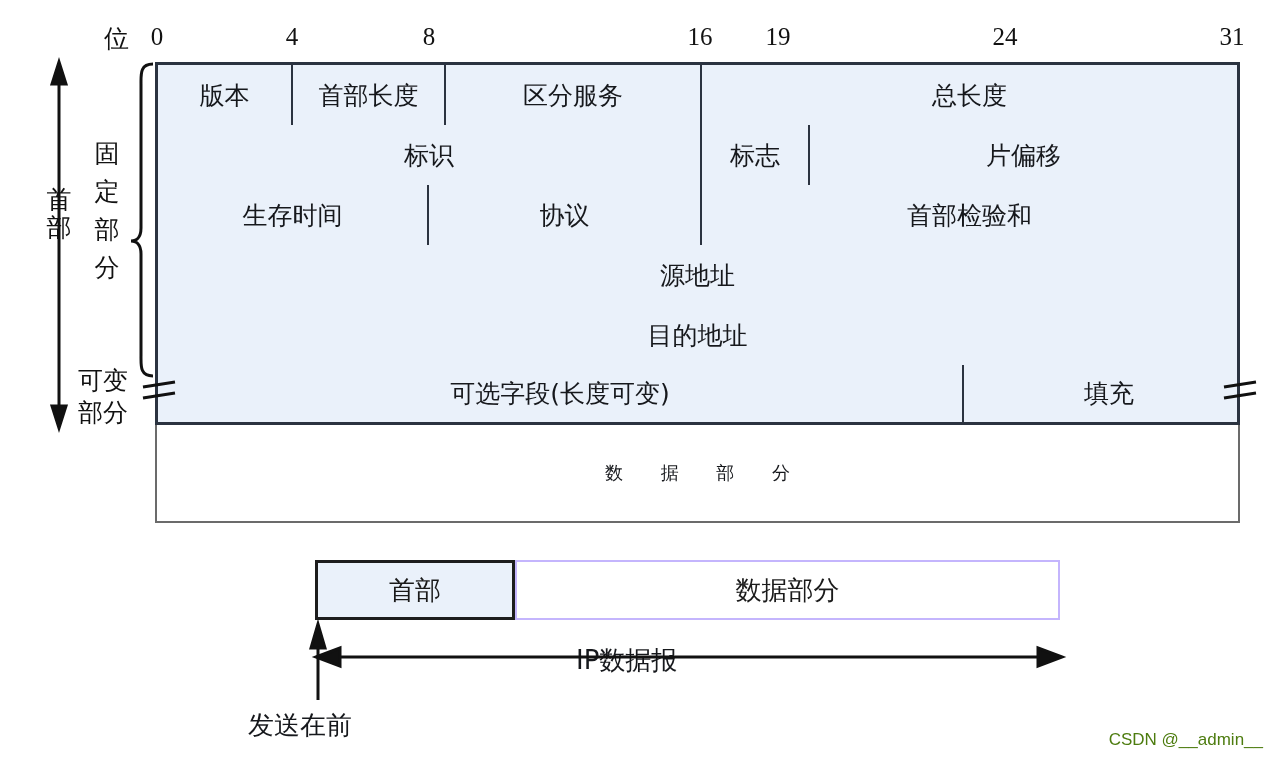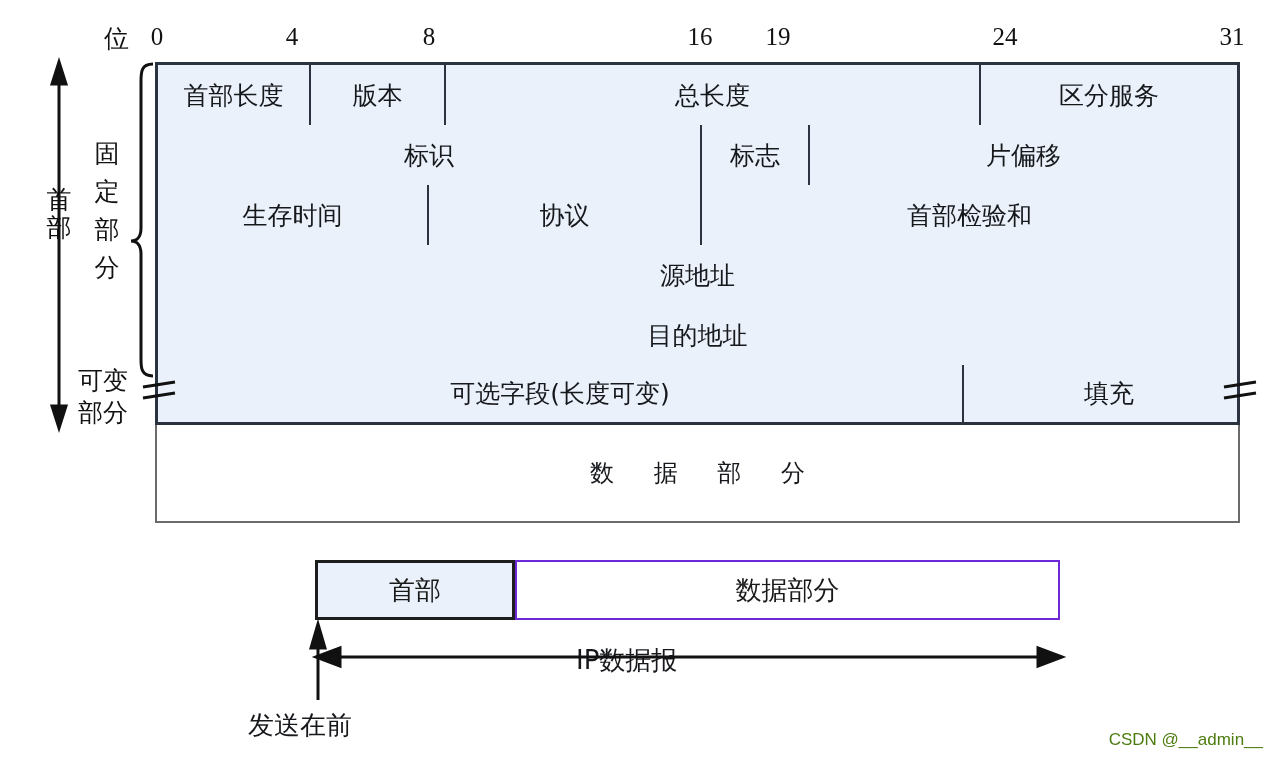--- a/index.html
+++ b/index.html
@@ -63,21 +63,21 @@
   #databox{
     position:absolute;left:155px;top:425px;
     width:1085px;height:98px;
     border:2px solid #6b6b6b;
     border-top:none;
     box-sizing:border-box;
     background:#ffffff;
     display:flex;align-items:center;justify-content:center;
   }
   #databox .txt{
-    font-size:24px;letter-spacing:16px;
+    font-size:18px;letter-spacing:16px;
     font-family:"DejaVu Sans",sans-serif;
     text-indent:16px;
     color:#16181c;
   }
 
   
   .vert-label{
     position:absolute;
     font-size:25px;line-height:30px;
     font-family:"DejaVu Sans",sans-serif;
@@ -104,21 +104,21 @@
   #bot-head{
     position:absolute;left:0;top:0;width:200px;height:60px;
     border:3px solid #1d1d1d;
     box-sizing:border-box;
     background:#eaf1fa;
     display:flex;align-items:center;justify-content:center;
     font-size:26px;font-family:"DejaVu Sans",sans-serif;
   }
   #bot-data{
     position:absolute;left:200px;top:0;width:545px;height:60px;
-    border:2px solid #6d28d9;
+    border:2px solid #c4b5fd;
     box-sizing:border-box;
     background:#ffffff;
     display:flex;align-items:center;justify-content:center;
     font-size:26px;font-family:"DejaVu Sans",sans-serif;
   }
   #ipdg-label{
     position:absolute;left:566px;top:643px;
     background:#fff;padding:0 10px;
     font-size:26px;
     font-family:"DejaVu Sans",sans-serif;
@@ -154,24 +154,24 @@
   <span class="bit-label c" style="left:292px;">4</span>
   <span class="bit-label c" style="left:429px;">8</span>
   <span class="bit-label c" style="left:700px;">16</span>
   <span class="bit-label c" style="left:778px;">19</span>
   <span class="bit-label c" style="left:1005px;">24</span>
   <span class="bit-label c" style="left:1232px;text-align:center;">31</span>
 
   <div id="hdr">
 
     <div class="hrow" style="top:0;height:60px;">
+      <div class="hcell" style="width:135px;">版本</div>
       <div class="hcell" style="width:153px;">首部长度</div>
-      <div class="hcell" style="width:135px;">版本</div>
+      <div class="hcell" style="width:256px;">区分服务</div>
       <div class="hcell" style="width:535px;">总长度</div>
-      <div class="hcell" style="width:256px;">区分服务</div>
     </div>
     <div class="rowsep" style="top:60px;"></div>
 
     <div class="hrow" style="top:60px;height:60px;align-items:center;">
       <div class="hcell" style="width:544px;">标识</div>
       <div class="hcell" style="width:108px;">标志</div>
       <div class="hcell" style="width:427px;">片偏移</div>
     </div>
     <div class="rowsep" style="top:120px;"></div>
 

